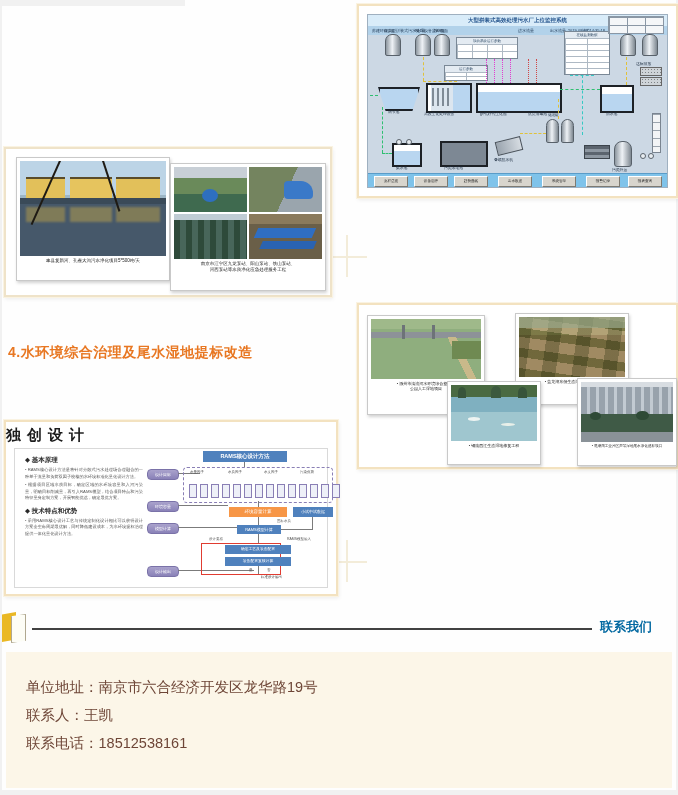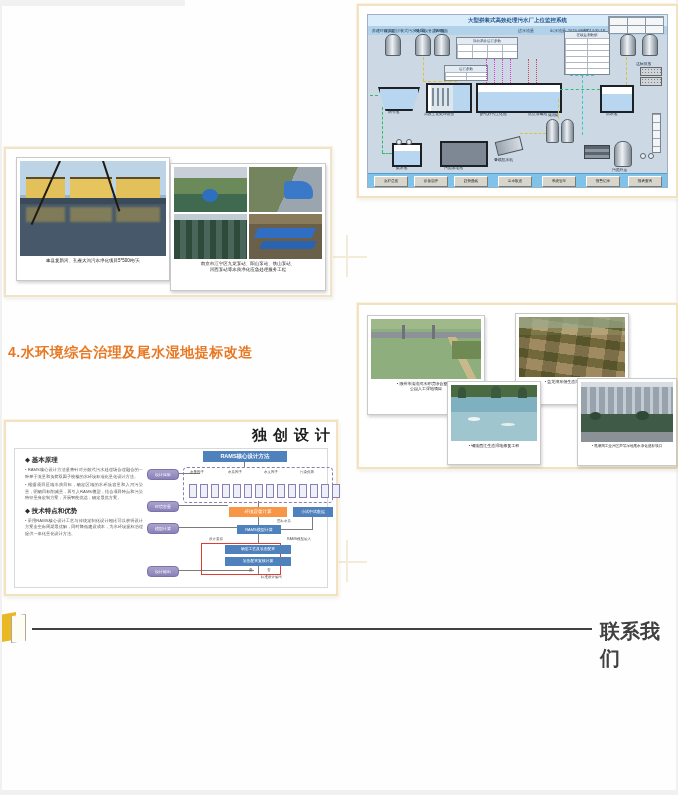--- a/index.html
+++ b/index.html
@@ -39,35 +39,35 @@
   .tower{position:absolute;width:7px;background:#f2f4f6;border:1px solid #7a8490;
          background-image:linear-gradient(#9aa4ae 1px,transparent 1px);background-size:100% 8px;}
   .speck{position:absolute;border:1px solid #666;background:#cfd4d8;
          background-image:radial-gradient(#7d8286 22%,transparent 24%);background-size:3px 3px;}
   
   .pframe{position:absolute;background:#fff;border:1px solid #c9c9c9;box-shadow:1px 2px 3px rgba(0,0,0,0.18);padding:3px;}
   .caption{font-size:4.5px;color:#222;text-align:center;line-height:1.35;margin-top:2px;}
   .photo{position:relative;overflow:hidden;}
   .ov{position:absolute;}
   
-  .design-title{position:absolute;width:100%;text-align:right;font-size:15px;font-weight:bold;color:#1c1c1c;letter-spacing:6px;}
+  .design-title{position:absolute;width:100%;text-align:left;font-size:15px;font-weight:bold;color:#1c1c1c;letter-spacing:6px;}
   .design-panel{position:absolute;left:8px;top:26px;right:8px;bottom:6px;border:1px solid #d9d9d9;background:#fff;}
   .d-h{font-size:6.5px;font-weight:bold;color:#2a2a2a;margin:5px 0 2px 0;}
   .d-p{font-size:4.2px;color:#555;line-height:1.55;margin:0 0 2px 0;text-align:justify;}
   .fbox{position:absolute;color:#fff;text-align:center;overflow:hidden;}
   .fbox.blue{background:#4f81bd;}
   .fbox.orange{background:#f79646;}
   .sidelab{position:absolute;width:30px;height:9px;border-radius:4px;background:linear-gradient(180deg,#a9a2cc,#8a82b8);
            border:1px solid #7a72a8;color:#fff;font-size:4px;text-align:center;line-height:9px;}
   .fl{position:absolute;background:#7b7b7b;}
   .fnote{position:absolute;font-size:3.5px;color:#555;white-space:nowrap;}
   .mini{display:inline-block;width:6px;height:12px;border:1px solid #8a7fb5;background:#eef0f8;margin-right:3px;vertical-align:top;}
   
   .hrline{position:absolute;height:2px;background:#414141;}
-  .contact-title{position:absolute;font-size:20px;font-weight:bold;color:#404040;}
+  .contact-title{position:absolute;font-size:13px;font-weight:bold;color:#0369a1;}
   .contact-box{position:absolute;background:#fcf6e8;}
   .contact-line{position:absolute;font-size:14.5px;color:#6e4637;white-space:nowrap;}
   .plus-mark{position:absolute;}
   .plus-mark::before{content:"";position:absolute;left:50%;top:0;width:2px;height:100%;background:#f3ecd9;}
   .plus-mark::after{content:"";position:absolute;top:50%;left:0;height:2px;width:100%;background:#f3ecd9;}
   .edge-strip{position:absolute;background:#f1f1f1;}
 </style>
 </head>
 <body>
 
@@ -332,14 +332,19 @@
     </div>
   </div>
 
   <div class="abs" style="left:2px;top:612px;width:26px;height:30px;">
     <div class="abs" style="left:0;top:0;width:14px;height:30px;background:#eab824;clip-path:polygon(0 8%,100% 0,100% 92%,0 100%);"></div>
     <div class="abs" style="left:9px;top:2px;width:13px;height:27px;background:#fdfdf6;border:1px solid #b0a890;clip-path:polygon(0 8%,100% 0,100% 92%,0 100%);"></div>
   </div>
   <div class="hrline" style="left:32px;top:628px;width:560px;"></div>
   <div class="contact-title" style="left:600px;top:618px;">联系我们</div>
 
+  <div class="contact-box" style="left:6px;top:652px;width:666px;height:136px;">
+    <div class="contact-line" style="left:20px;top:26px;">单位地址：南京市六合经济开发区龙华路19号</div>
+    <div class="contact-line" style="left:20px;top:54px;">联系人：王凯</div>
+    <div class="contact-line" style="left:20px;top:82px;">联系电话：18512538161</div>
+  </div>
 
 </div>
 
 </body></html>

